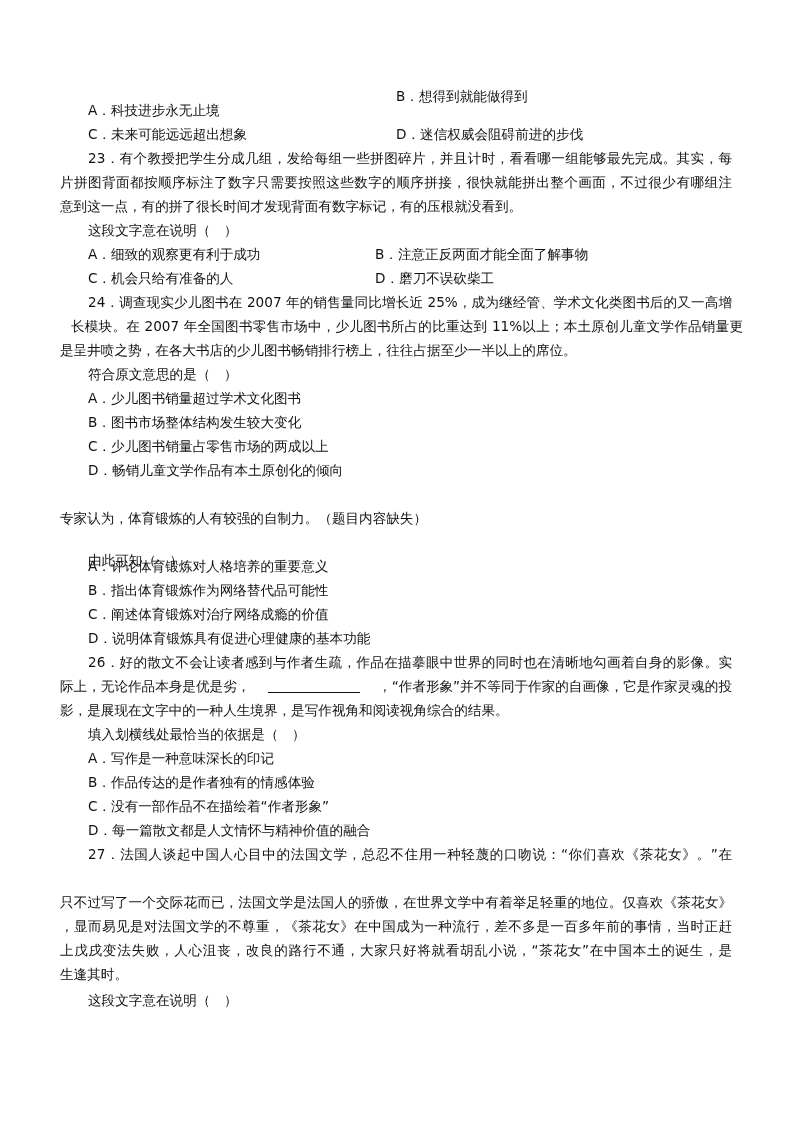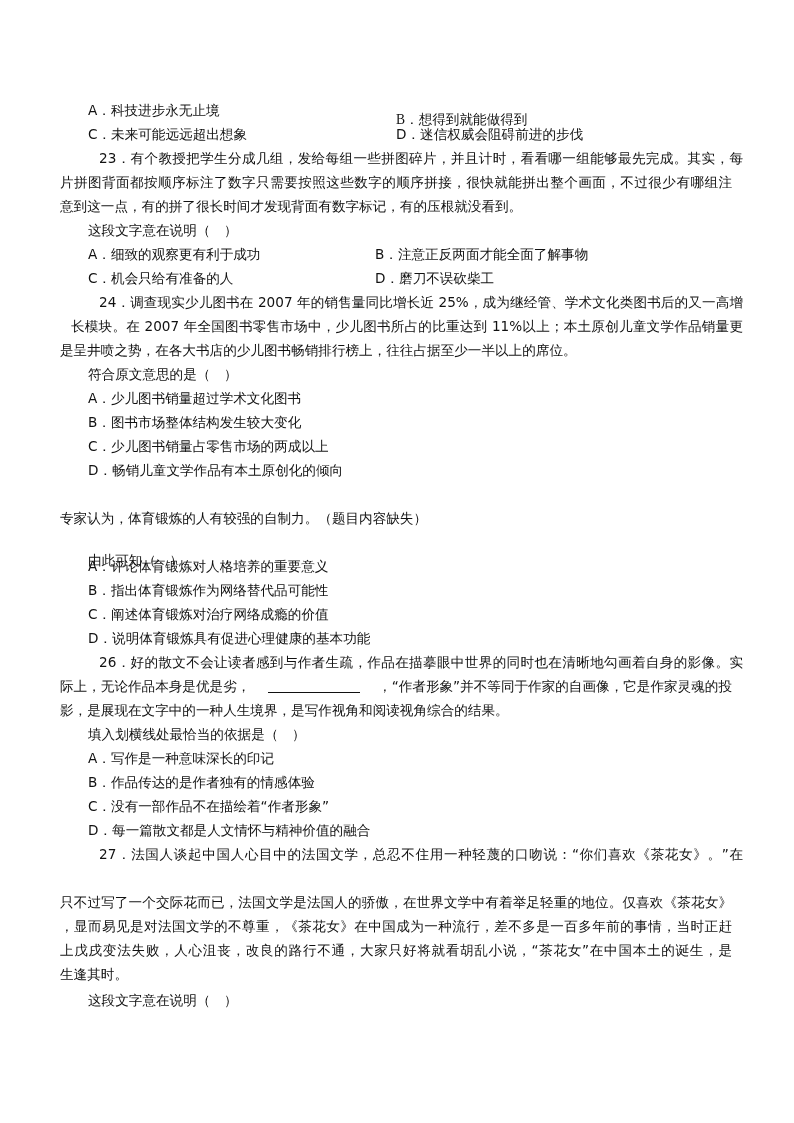--- a/index.html
+++ b/index.html
@@ -1,32 +1,32 @@
 <!DOCTYPE html>
 <html><head>
   <meta charset="utf-8">
   <style>
     html, body { margin: 0; padding: 0; background: #ffffff; }
     body { width: 794px; height: 1123px; position: relative; overflow: hidden;
            font-family: "DejaVu Sans", "Liberation Sans", sans-serif; color: #111; }
     .page { position: absolute; left: 0; top: 0; width: 794px; height: 1123px; background: #fff; }
     .line { position: absolute; height: 24px; line-height: 24px; font-size: 13.6px;
             white-space: nowrap; left: 60px; width: 672px; }
-    .line.indent { left: 99px; width: 644px; }
+    .line.indent { left: 88px; width: 644px; }
     .line.justify { text-align: justify; text-align-last: justify; }
     .opt { position: absolute; height: 24px; line-height: 24px; font-size: 13.6px; white-space: nowrap; }
     .blank { display: inline-block; width: 92px; border-bottom: 1px solid #111; height: 14px; vertical-align: -1px; }
   </style>
 </head>
 <body>
 
 <div class="page">
 
   <div class="opt" style="left:88px; top:98px;">A．科技进步永无止境</div>
-  <div class="opt" style="left:396px; top:108px;font-family:Liberation Serif, serif;">B．想得到就能做得到</div>
+  <div class="opt" style="left:396px; top:84px;">B．想得到就能做得到</div>
   <div class="opt" style="left:88px; top:122px;">C．未来可能远远超出想象</div>
   <div class="opt" style="left:396px; top:122px;">D．迷信权威会阻碍前进的步伐</div>
 
   <div class="line indent justify" style="top:146px;">23．有个教授把学生分成几组，发给每组一些拼图碎片，并且计时，看看哪一组能够最先完成。其实，每</div>
   <div class="line justify" style="top:170px;">片拼图背面都按顺序标注了数字只需要按照这些数字的顺序拼接，很快就能拼出整个画面，不过很少有哪组注</div>
   <div class="line" style="top:194px;">意到这一点，有的拼了很长时间才发现背面有数字标记，有的压根就没看到。</div>
   <div class="opt" style="left:88px; top:218px;">这段文字意在说明（　）</div>
   <div class="opt" style="left:375px; top:242px;">B．注意正反两面才能全面了解事物</div>
   <div class="opt" style="left:88px; top:242px;">A．细致的观察更有利于成功</div>
   <div class="opt" style="left:88px; top:266px;">C．机会只给有准备的人</div>

